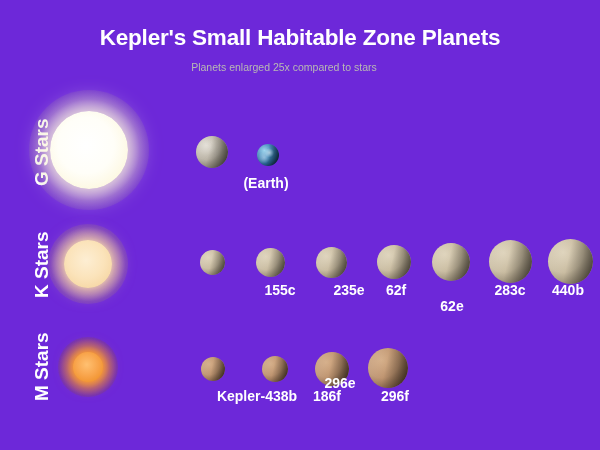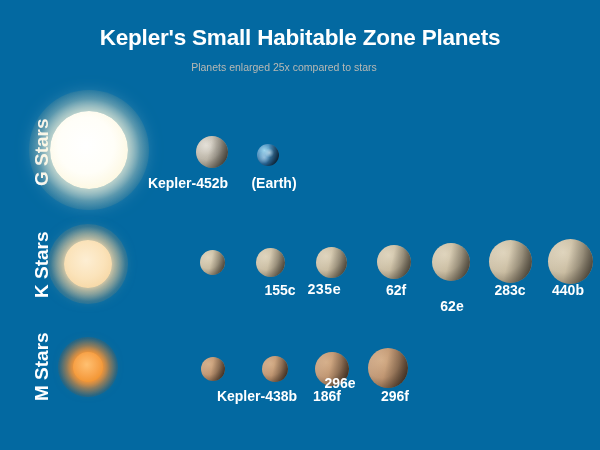--- a/index.html
+++ b/index.html
@@ -9,21 +9,21 @@
     background: #000000;
   }
   body {
     font-family: "Liberation Sans", sans-serif;
     -webkit-font-smoothing: antialiased;
   }
   #poster {
     position: relative;
     width: 600px;
     height: 450px;
-    background: #0369a1;
+    background: #6d28d9;
     overflow: hidden;
   }
 
   
   #title {
     position: absolute;
     left: 0;
     top: 27px;
     width: 600px;
     text-align: center;
@@ -116,33 +116,32 @@
 
   <div class="planet" style="left:196px; top:136px; width:32px; height:32px;
               background: radial-gradient(circle at 33% 30%,
                  #d8d2c6 0%, #bab3a5 45%, #8b8578 72%, #39362f 100%);">
     <div class="shade" style="background: radial-gradient(circle at 30% 28%,
                   rgba(255,255,255,0.30) 0%, rgba(255,255,255,0.05) 34%,
                   rgba(0,0,0,0) 55%),
                 linear-gradient(105deg, rgba(255,255,255,0.10) 10%,
                   rgba(0,0,0,0) 42%, rgba(0,0,0,0.45) 88%);"></div>
   </div>
-  <div class="planet-label" style="left:188px; top:176px;">Kepler-452b</div>
 
   <div class="planet" style="left:257px; top:144px; width:22px; height:22px;
               background: radial-gradient(circle at 34% 30%,
                  #9fd6ee 0%, #4a90bf 34%, #27618f 62%, #123049 85%, #07131e 100%);">
     <div class="shade" style="background: radial-gradient(circle at 56% 40%,
                   rgba(255,255,255,0.50) 0%, rgba(255,255,255,0.0) 26%),
                 radial-gradient(circle at 32% 62%,
                   rgba(230,240,250,0.45) 0%, rgba(255,255,255,0) 30%),
                 linear-gradient(100deg, rgba(255,255,255,0.10) 8%,
                   rgba(0,0,0,0) 46%, rgba(0,0,0,0.50) 92%);"></div>
   </div>
-  <div class="planet-label" style="left:274px; top:176px;">(Earth)</div>
+  <div class="planet-label" style="left:266px; top:176px;">(Earth)</div>
 
   <div class="row-label" style="left:32px; top:298px;">K Stars</div>
 
   <div class="star-glow" style="left:48px; top:224px; width:80px; height:80px;
               background: radial-gradient(circle at 50% 50%,
                  rgba(252,226,183,1) 0%,
                  rgba(250,222,178,0.95) 32%,
                  rgba(238,200,146,0.50) 48%,
                  rgba(170,138,92,0.20) 66%,
                  rgba(0,0,0,0) 90%);"></div>
@@ -168,21 +167,21 @@
   </div>
   <div class="planet-label" style="left:280px; top:283px;">155c</div>
 
   <div class="planet" style="left:316px; top:247px; width:31px; height:31px;
               background: radial-gradient(circle at 34% 30%,
                  #ded3bb 0%, #cabda2 46%, #9b8f78 74%, #3b362c 100%);">
     <div class="shade" style="background: linear-gradient(103deg,
                   rgba(255,255,255,0.12) 8%, rgba(0,0,0,0) 44%,
                   rgba(0,0,0,0.48) 90%);"></div>
   </div>
-  <div class="planet-label" style="left:324px; top:283px;font-family:Liberation Mono, monospace;">235e</div>
+  <div class="planet-label" style="left:349px; top:283px;">235e</div>
 
   <div class="planet" style="left:377px; top:245px; width:34px; height:34px;
               background: radial-gradient(circle at 34% 30%,
                  #ded3bb 0%, #cabda2 46%, #9b8f78 74%, #3b362c 100%);">
     <div class="shade" style="background: linear-gradient(103deg,
                   rgba(255,255,255,0.12) 8%, rgba(0,0,0,0) 44%,
                   rgba(0,0,0,0.48) 90%);"></div>
   </div>
   <div class="planet-label" style="left:396px; top:283px;">62f</div>
 

